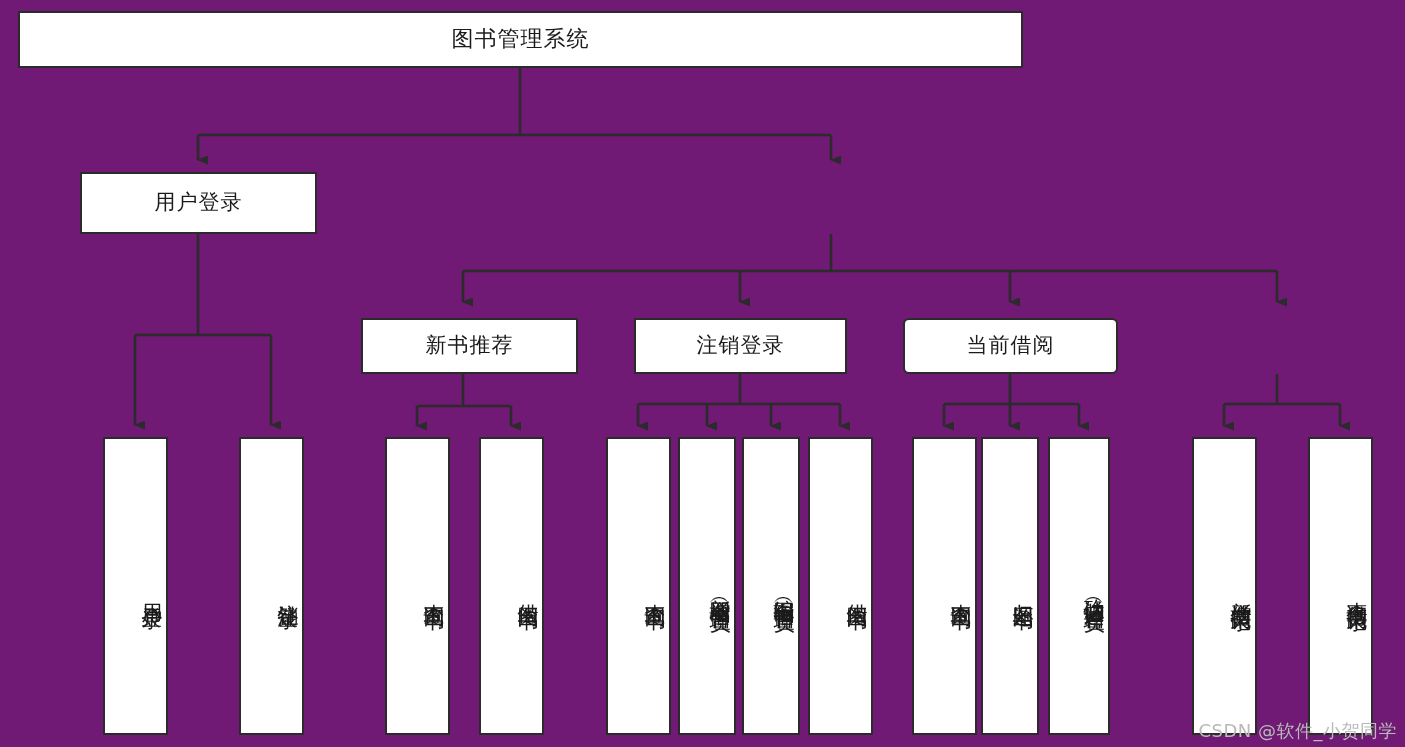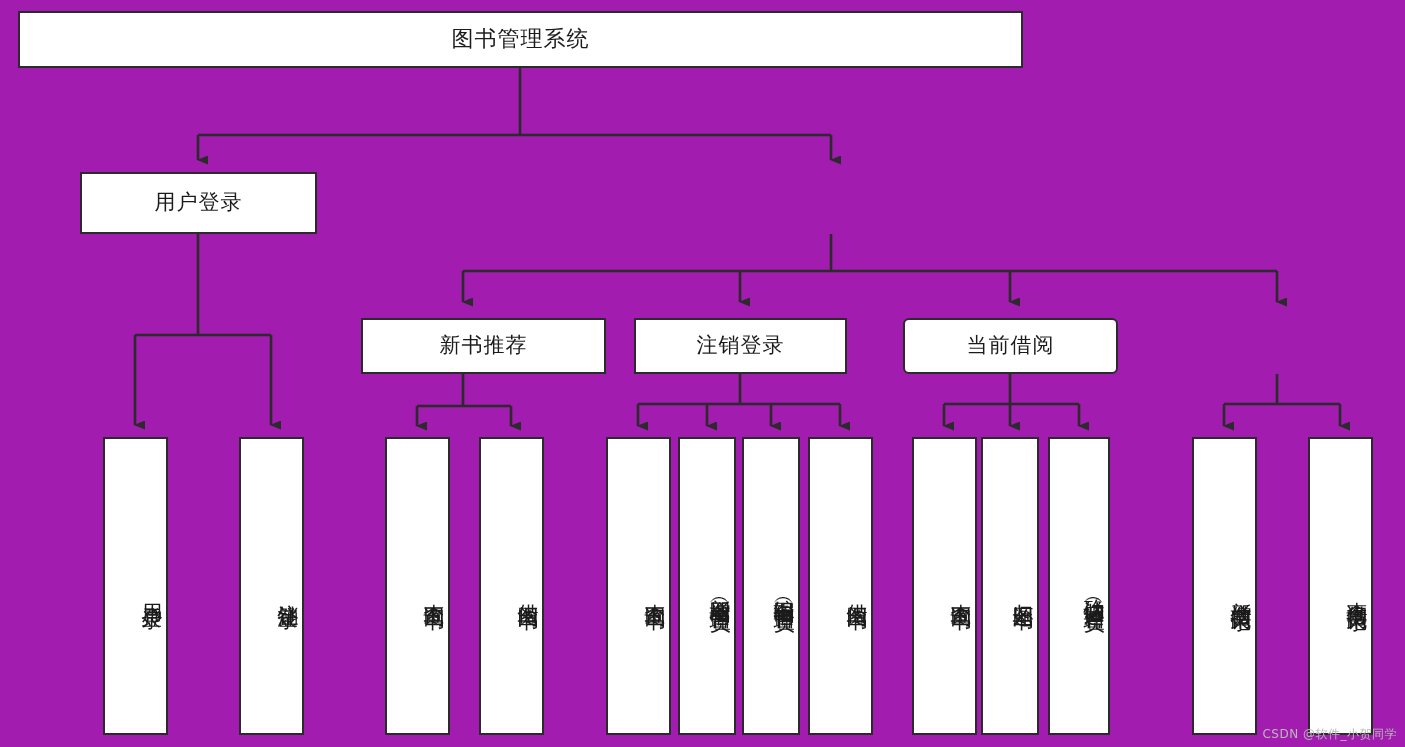--- a/index.html
+++ b/index.html
@@ -8,21 +8,21 @@
     padding: 0;
     background: #ffffff;
   }
   body {
     font-family: "DejaVu Sans", "Liberation Sans", sans-serif;
   }
   #diagram {
     position: relative;
     width: 1405px;
     height: 747px;
-    background: #a21caf;
+    background: #701a75;
     overflow: hidden;
   }
   #connectors {
     position: absolute;
     left: 0;
     top: 0;
     width: 1405px;
     height: 747px;
     pointer-events: none;
   }
@@ -56,21 +56,21 @@
   .node.vert .vlabel {
     writing-mode: vertical-rl;
     text-orientation: upright;
     white-space: nowrap;
     letter-spacing: 2px;
   }
   .watermark {
     position: absolute;
     right: 8px;
     bottom: 4px;
-    font-size: 12px;
+    font-size: 18px;
     color: #b9b9b9;
     letter-spacing: 0.5px;
     white-space: nowrap;
     user-select: none;
   }
 </style>
 </head>
 <body>
 
 <div id="diagram">
@@ -126,21 +126,21 @@
   </svg>
 
   <div class="node horiz root" style="left:18px; top:11px; width:1005px; height:57px;">
     <span>图书管理系统</span>
   </div>
 
   <div class="node horiz" style="left:80px; top:172px; width:237px; height:62px;">
     <span>用户登录</span>
   </div>
 
-  <div class="node horiz" style="left:361px; top:318px; width:245px; height:56px;">
+  <div class="node horiz" style="left:361px; top:318px; width:217px; height:56px;">
     <span>新书推荐</span>
   </div>
   <div class="node horiz" style="left:634px; top:318px; width:213px; height:56px;">
     <span>注销登录</span>
   </div>
   <div class="node horiz" style="left:903px; top:318px; width:215px; height:56px;border-radius:6px;">
     <span>当前借阅</span>
   </div>
 
   <div class="node vert" style="left:103px; top:437px; width:65px; height:298px;">

